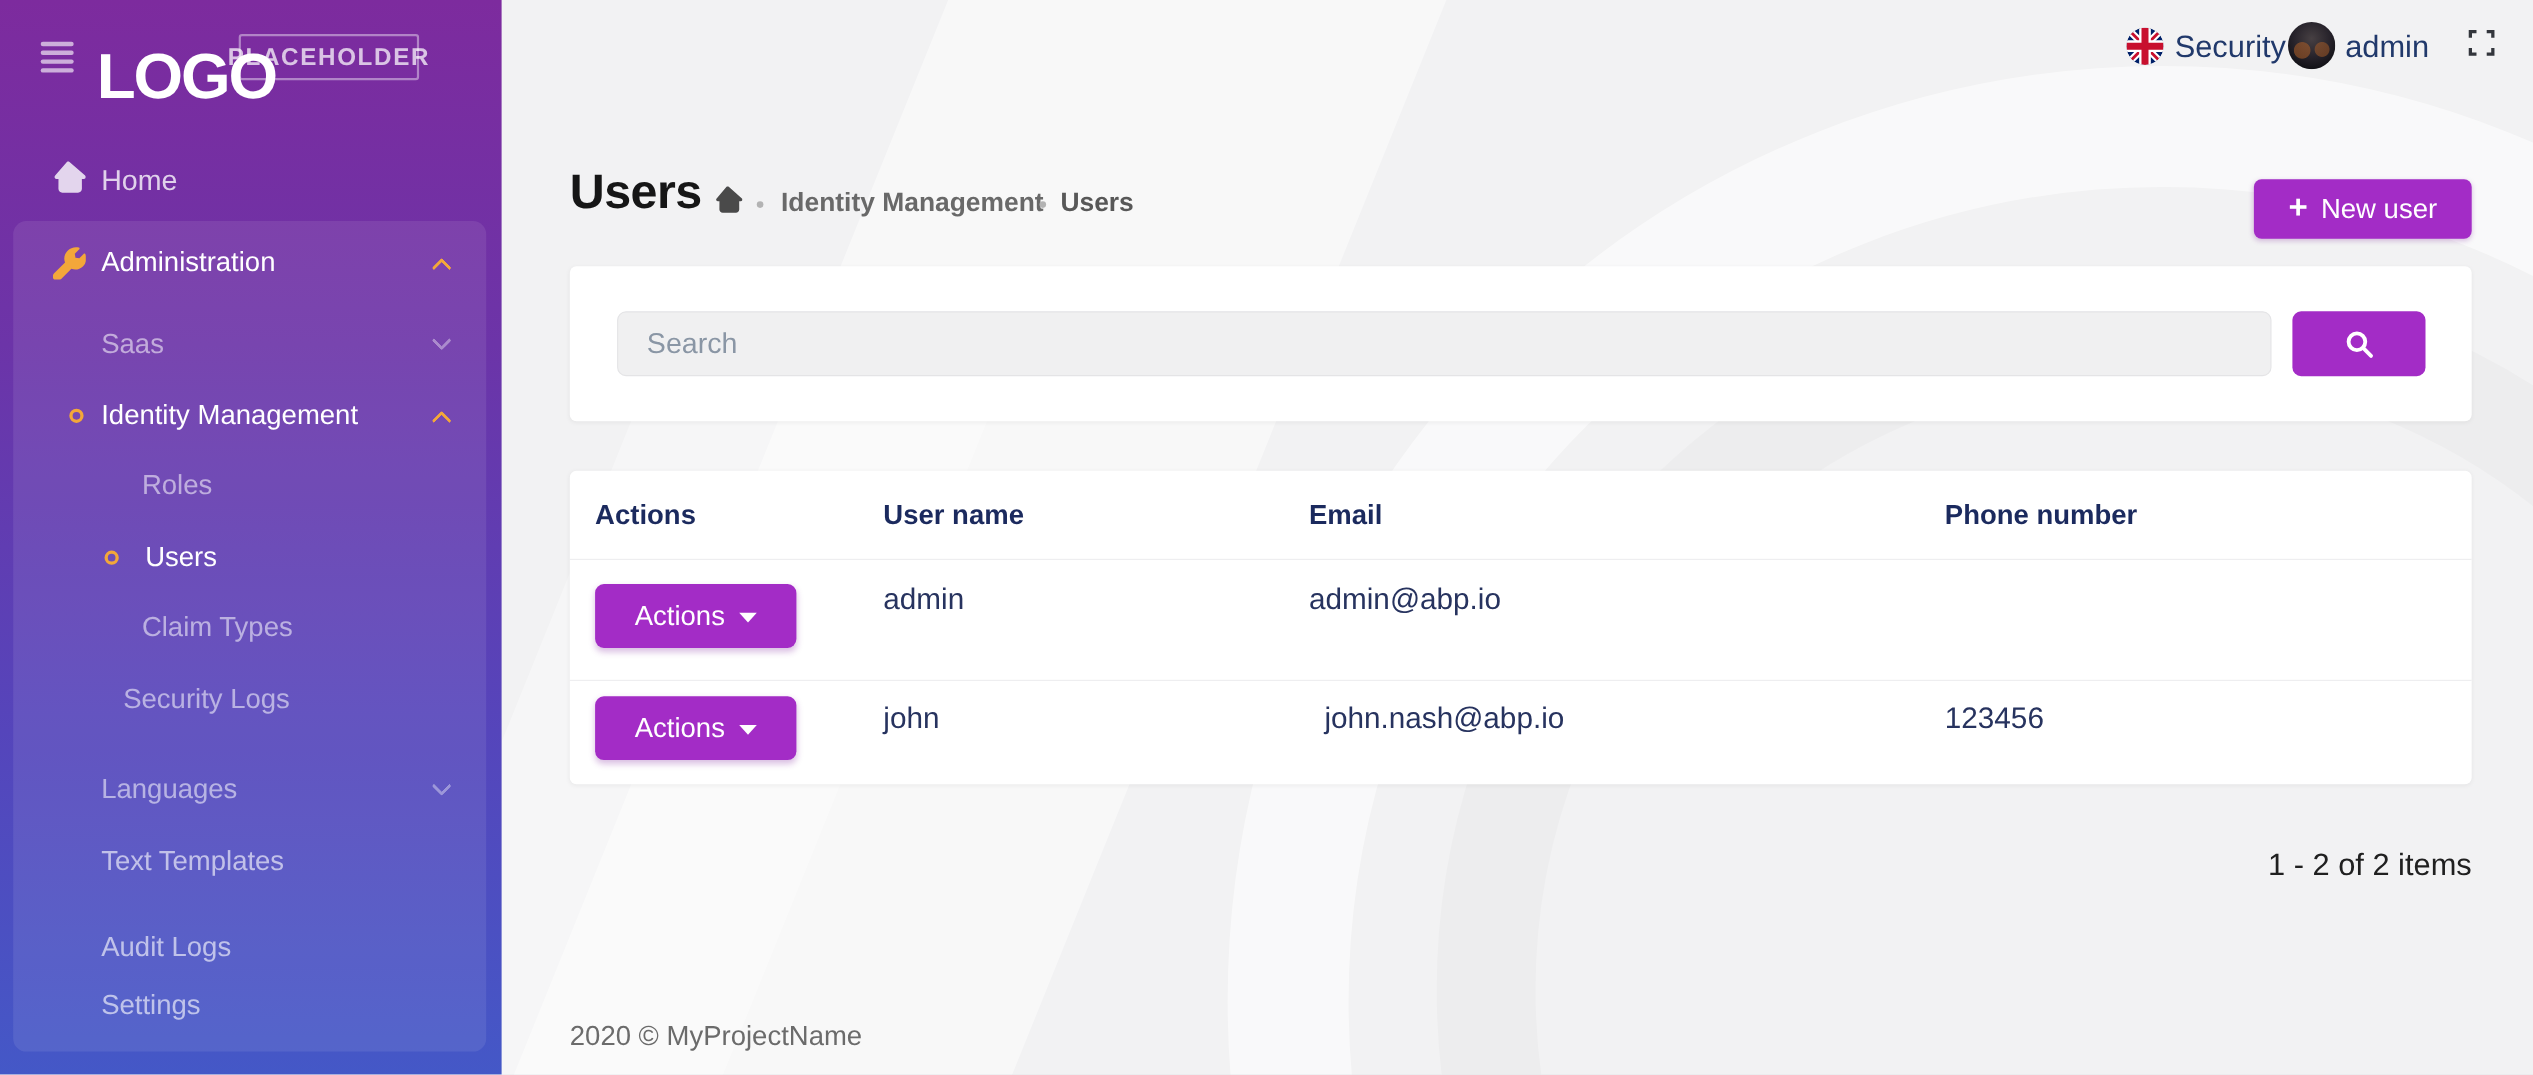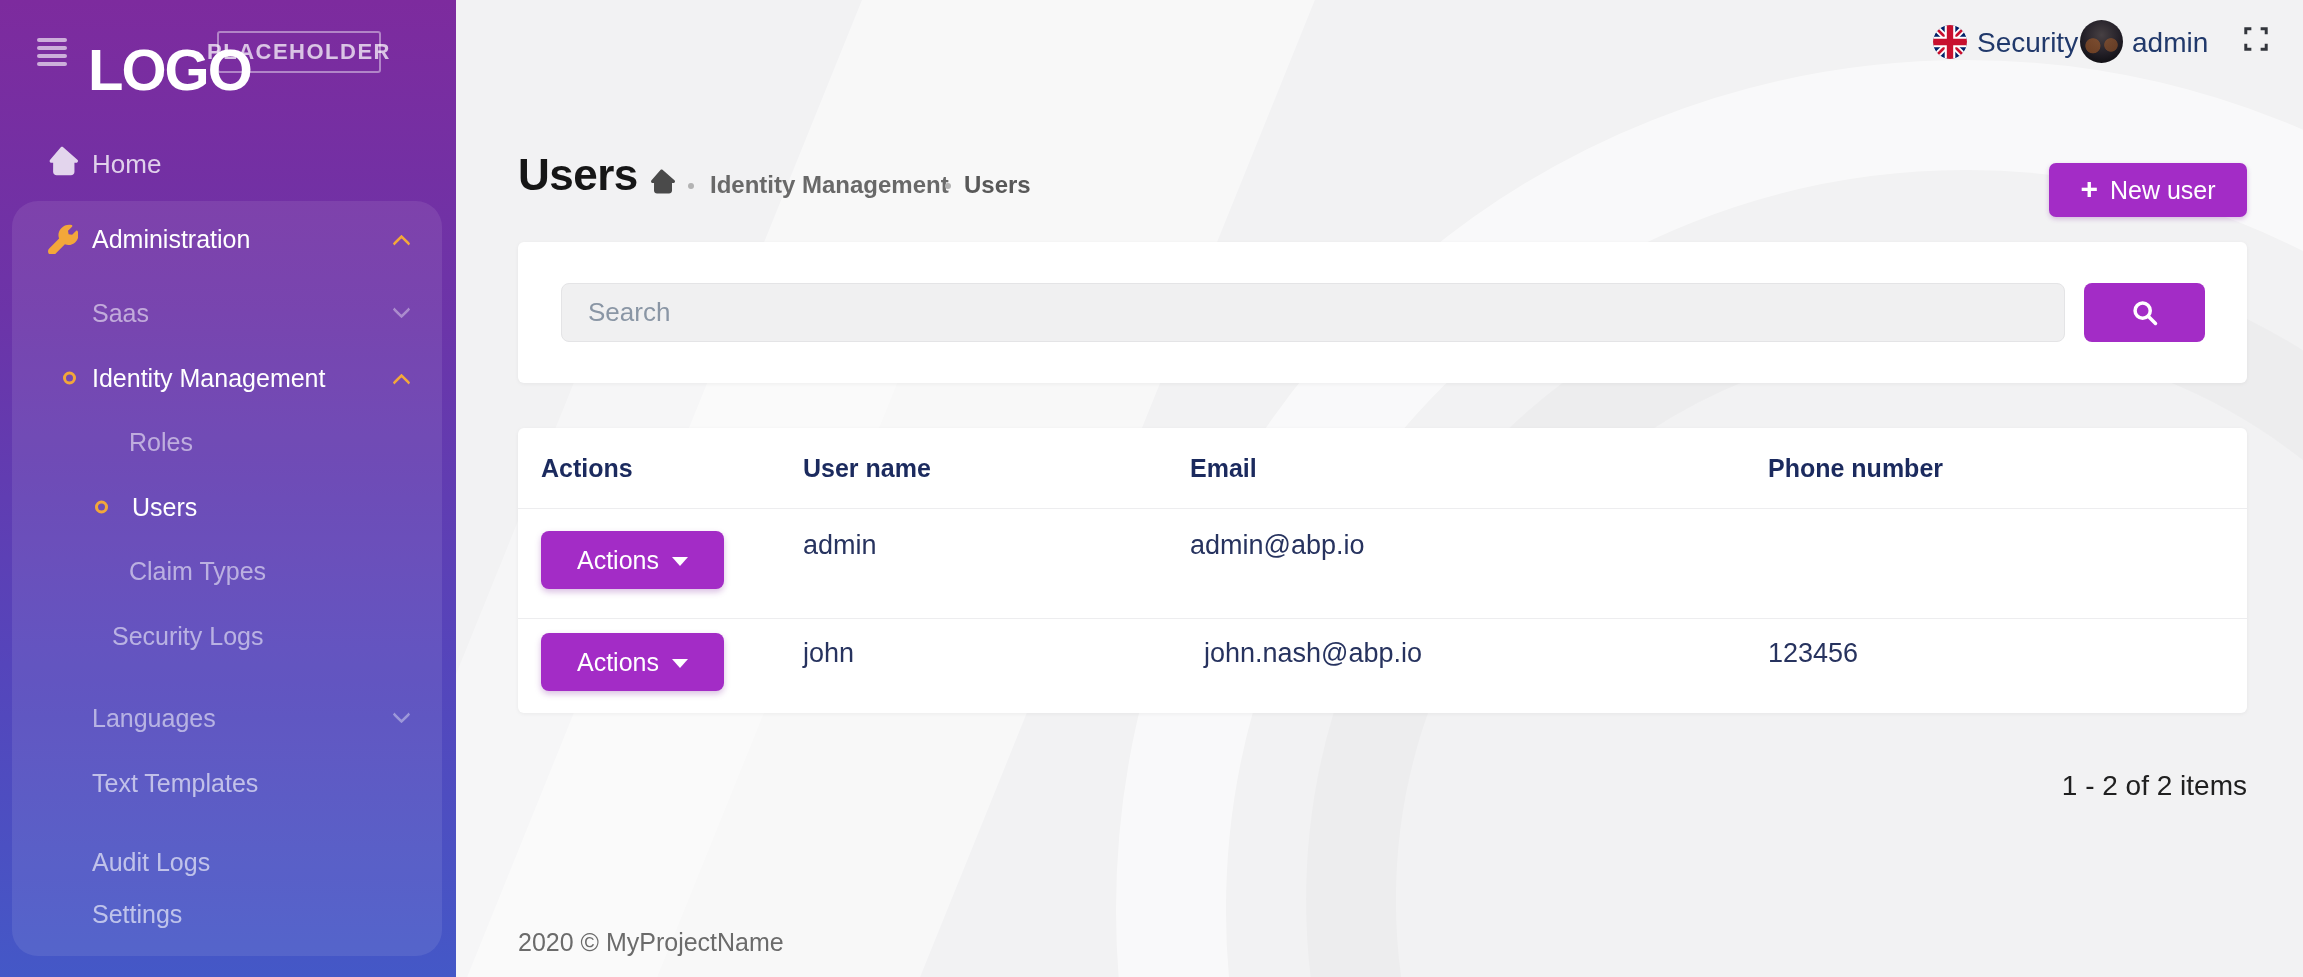--- a/index.html
+++ b/index.html
@@ -23,21 +23,21 @@
     border:2px solid rgba(255,255,255,.42); border-radius:3px;
     display:flex; align-items:center; justify-content:center;
     font-size:22px; letter-spacing:1.5px; color:rgba(255,255,255,.72); font-weight:600;
   }
   .nav-home { position:absolute; left:0; top:137px; width:532px; height:52px; cursor:pointer; }
   .nav-home .home-ic { position:absolute; left:46px; top:9px; }
   .nav-home .lbl { position:absolute; left:92px; top:12px; font-size:26px; color:rgba(255,255,255,.78); }
 
   .admin-panel {
     position:absolute; left:12px; top:201px; width:430px; height:755px;
-    background:rgba(255,255,255,.085); border-radius:26px;
+    background:rgba(255,255,255,.085); border-radius:12px;
   }
   .srow { position:absolute; left:0; width:430px; height:48px; cursor:pointer; }
   .srow .lbl { position:absolute; top:50%; transform:translateY(-50%); font-size:25px; }
   .lbl.bright { color:#ffffff; font-weight:500; }
   .lbl.muted  { color:rgba(255,255,255,.55); }
   .lbl.muted2 { color:rgba(255,255,255,.62); }
   .chev { position:absolute; right:34px; width:13px; height:13px;
           border-right:3.5px solid; border-bottom:3.5px solid; border-radius:2px; }
   .chev.up   { top:22px; transform:rotate(-135deg); border-color:#f3a73a; }
   .chev.down { top:14px; transform:rotate(45deg); border-color:rgba(255,255,255,.38); }

